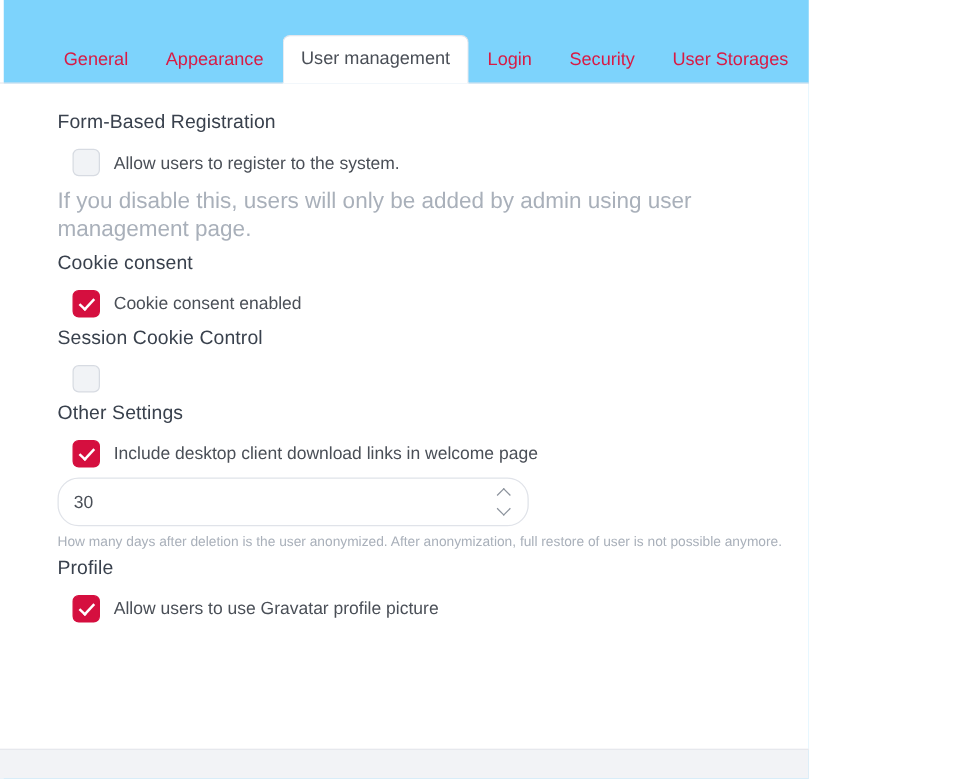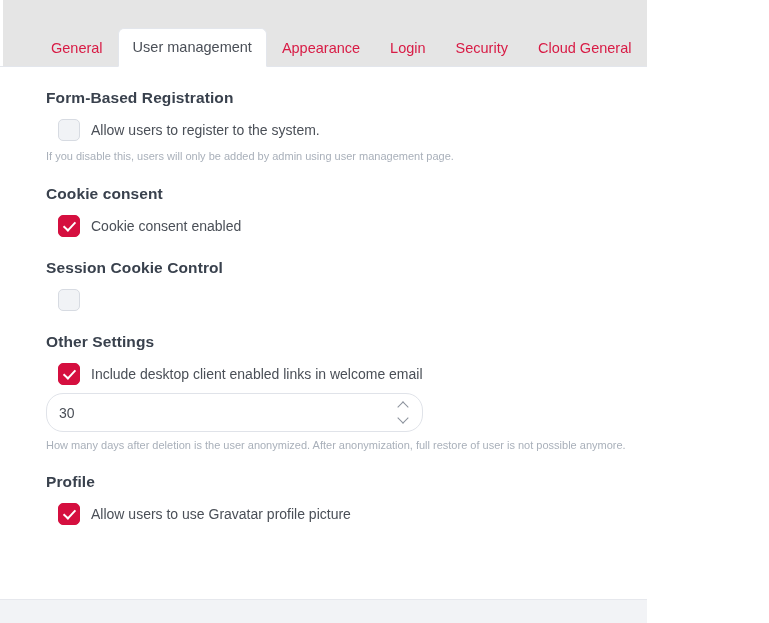--- a/index.html
+++ b/index.html
@@ -11,21 +11,21 @@
     width: 769px;
     height: 623px;
     font-family: "Liberation Sans", sans-serif;
     color: #2f3640;
     overflow: hidden;
   }
   .page {
     position: relative;
     width: 647px;
     height: 623px;
-    background: #e5e5e5;
+    background: #7dd3fc;
     box-sizing: border-box;
   }
   
   .tabbar {
     position: absolute;
     top: 22px;
     left: 0;
     right: 0;
     height: 45px;
     border-bottom: 1px solid #e3e6ec;
@@ -60,27 +60,27 @@
     top: 67px;
     left: 0;
     right: 0;
     bottom: 23px;
     padding: 22px 16px 0 46px;
     box-sizing: border-box;
     background: #ffffff;
   }
   .section-title {
     font-size: 15.5px;
-    font-weight: bold;
+    font-weight: normal;
     color: #39414d;
     margin: 0 0 12px 0;
     letter-spacing: 0.1px;
   }
   .section-title.gap {
-    margin-top: 22px;
+    margin-top: 6px;
   }
   .row {
     display: flex;
     align-items: center;
     margin: 0 0 8px 0;
     padding-left: 12px;
   }
   .cb {
     width: 22px;
     height: 22px;
@@ -107,21 +107,21 @@
     border: solid #ffffff;
     border-width: 0 2px 2px 0;
     transform: rotate(43deg);
   }
   .row-label {
     font-size: 14px;
     color: #4a4f57;
     line-height: 1.2;
   }
   .hint {
-    font-size: 11px;
+    font-size: 18px;
     color: #a9b0ba;
     margin: 6px 0 0 12px;
     line-height: 1.3;
   }
   .hint.nopad {
     margin-left: 0;
   }
   .numberfield {
     position: relative;
     width: 377px;
@@ -200,25 +200,25 @@
 </style>
 </head>
 <body>
 
 <div class="page">
 
   <div class="leftstrip"></div>
 
   <div class="tabbar">
     <div class="tab">General</div>
+    <div class="tab">Appearance</div>
     <div class="tab active">User management</div>
-    <div class="tab">Appearance</div>
     <div class="tab">Login</div>
     <div class="tab">Security</div>
-    <div class="tab">Cloud General</div>
+    <div class="tab">User Storages</div>
   </div>
 
   <div class="content">
 
     <h3 class="section-title">Form-Based Registration</h3>
     <div class="row">
       <div class="cb"></div>
       <span class="row-label">Allow users to register to the system.</span>
     </div>
     <div class="hint nopad">If you disable this, users will only be added by admin using user management page.</div>
@@ -230,21 +230,21 @@
     </div>
 
     <h3 class="section-title gap">Session Cookie Control</h3>
     <div class="row">
       <div class="cb"></div>
     </div>
 
     <h3 class="section-title gap">Other Settings</h3>
     <div class="row">
       <div class="cb checked"></div>
-      <span class="row-label">Include desktop client enabled links in welcome email</span>
+      <span class="row-label">Include desktop client download links in welcome page</span>
     </div>
 
     <div class="numberfield">
       <input type="text" value="30" style="">
       <div class="spinner">
         <div class="spin-btn">
             <span class="chev up"></span>
           </div>
         <div class="spin-btn">
             <span class="chev down"></span>

